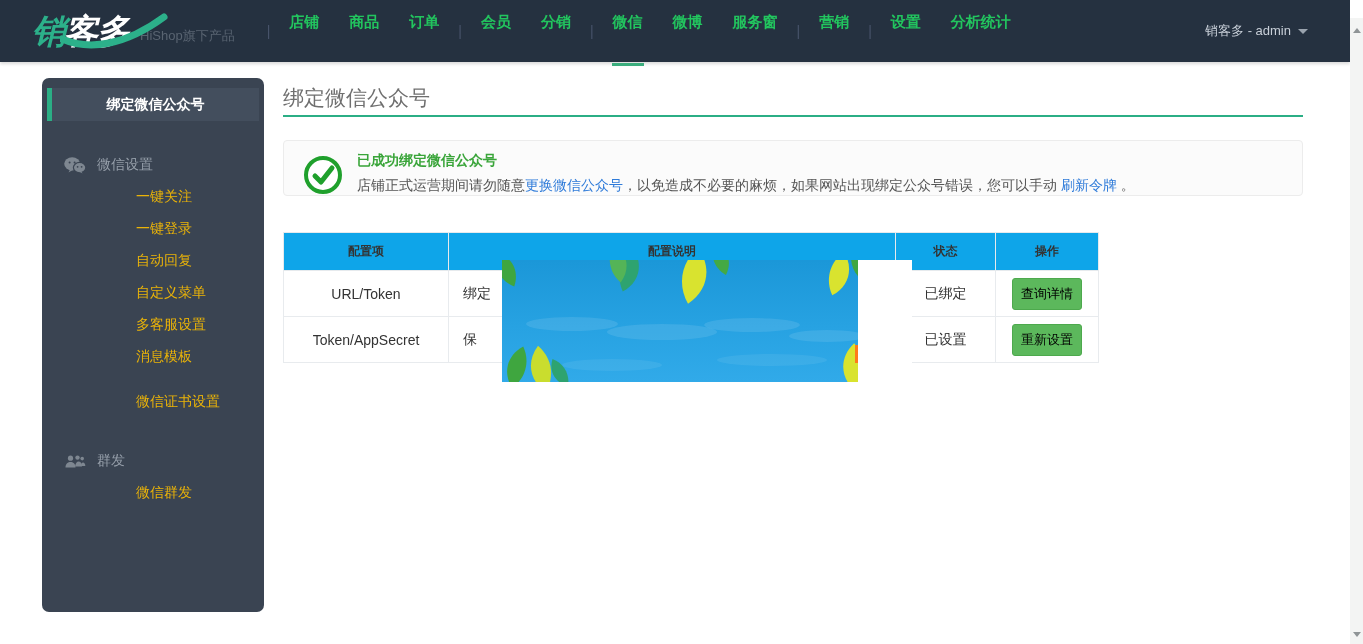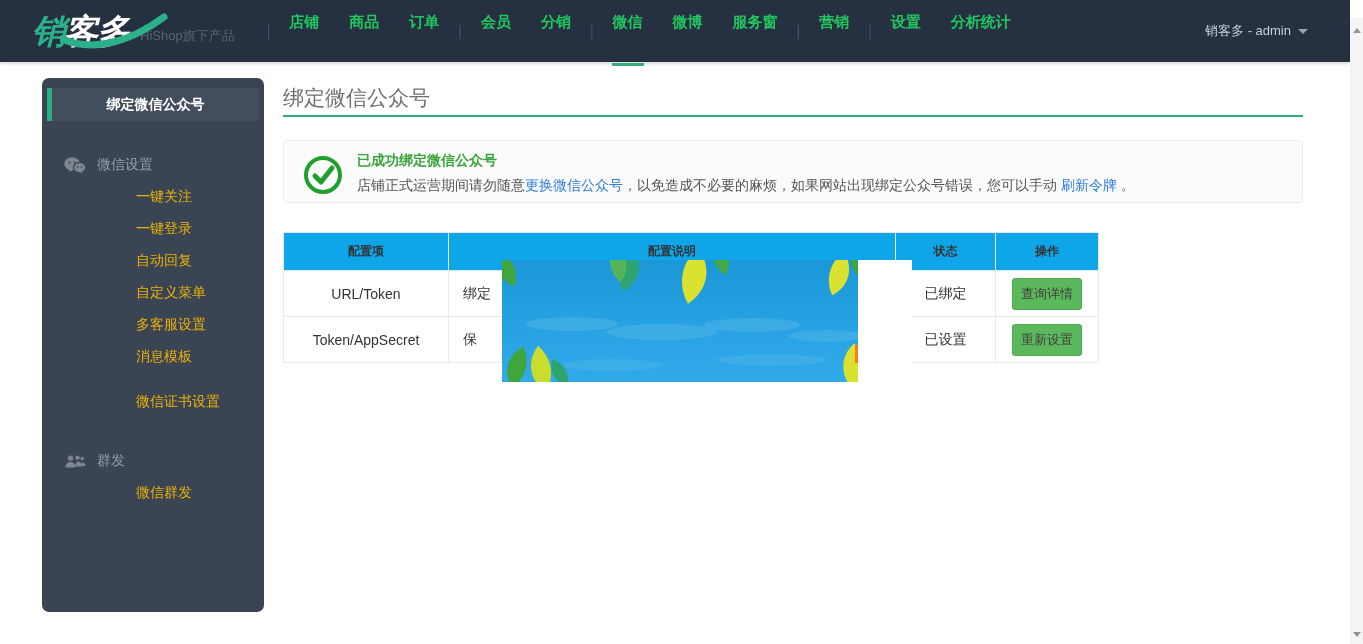--- a/index.html
+++ b/index.html
@@ -50,38 +50,38 @@
     color:#959EA9; font-size:14px; margin-top:29px; cursor:pointer; }
   .side-section .sicon { margin-right:11px; display:inline-flex; }
   .side-link { padding-left:94px; height:32px; line-height:32px; color:#eab308;
     font-size:14px; cursor:pointer; white-space:nowrap; }
   .side-gap { height:13px; }
 
   
   .page-title { position:absolute; left:283px; top:84px; font-size:21px; color:#6F6F6F; }
   .title-rule { position:absolute; left:283px; top:115px; width:1020px; height:2px; background:#2BAE85; }
 
-  .msg-box { position:absolute; left:283px; top:140px; width:1020px; height:63px;
+  .msg-box { position:absolute; left:283px; top:140px; width:1020px; height:56px;
     background:#FBFBFB; border:1px solid #ECECEC; border-radius:4px; }
   .msg-icon { position:absolute; left:20px; top:15px; width:38px; height:38px;
     border-radius:50%; border:4px solid #1FA02C; background:#ffffff; }
   .msg-title { position:absolute; left:73px; top:11px; color:#3AA53A; font-weight:bold; font-size:14px; }
   .msg-body { position:absolute; left:73px; top:36px; font-size:14px; color:#555555; }
   .msg-body a { color:#2F7BD9; text-decoration:none; cursor:pointer; }
 
   
   table.cfg { position:absolute; left:283px; top:232px; width:815px;
     border-collapse:collapse; table-layout:fixed; }
   table.cfg th { height:38px; background:#0ea5e9; font-size:12px; font-weight:bold;
     color:#333333; border:1px solid #E6EAED; text-align:center; }
   table.cfg td { height:46px; background:#ffffff; border:1px solid #E8EBEE;
     font-size:14px; color:#333333; text-align:center; }
   table.cfg td.desc { text-align:left; padding-left:14px; }
   .btn-green { display:inline-block; background:#5CB85C; border:1px solid #4DA94D;
-    color:#404040; font-size:13px; padding:6px 8px; border-radius:3px; cursor:pointer;text-align:right; }
+    color:#000000; font-size:13px; padding:6px 8px; border-radius:3px; cursor:pointer;text-align:right; }
 
   
   .overlay { position:absolute; left:502px; top:260px; width:410px; height:122px; background:#ffffff; }
   .overlay-img { position:absolute; left:0; top:0; width:356px; height:122px;
     background:linear-gradient(180deg,#1B97D8 0%,#27A2E2 55%,#31AAE9 100%); overflow:hidden; }
   .overlay-caret { position:absolute; left:353px; top:85px; width:3px; height:18px; background:#FF7A1A; }
 </style>
 </head>
 <body>
 

